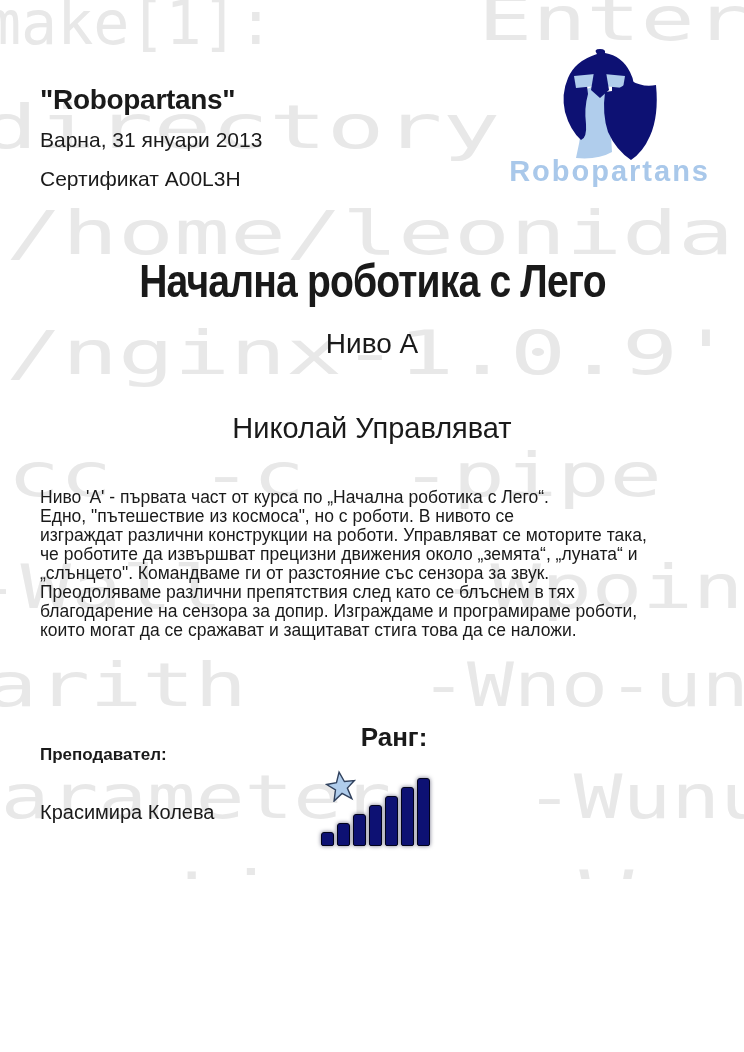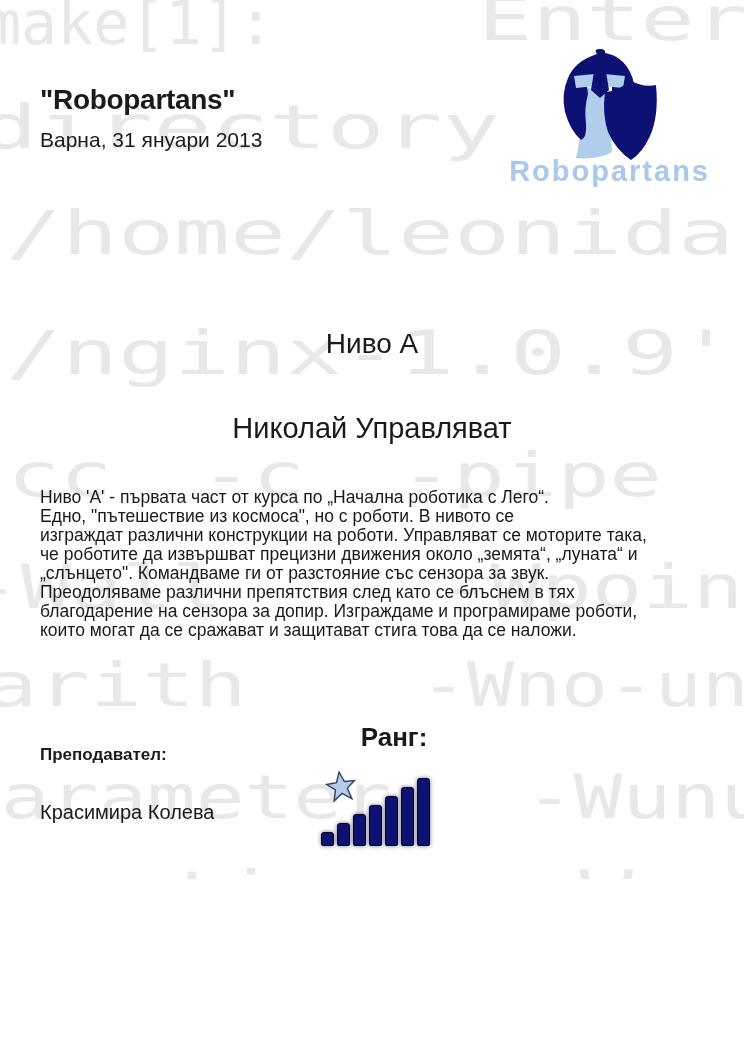--- a/index.html
+++ b/index.html
@@ -79,36 +79,40 @@
       <span style="left: 525px; top: 762px; transform: scaleX(1.35);">-Wunu</span>
       <span style="left: -48px; top: 858px; transform: scaleX(1.5);">function</span>
       <span style="left: 525px; top: 858px; transform: scaleX(1.5);">-Wunu</span>
       <span style="left: -48px; top: 964px; transform: scaleX(1.5);">variable</span>
       <span style="left: 525px; top: 964px; transform: scaleX(1.5);">-Wunu</span>
     </div>
 
   <div class="layer">
     <div class="abs school-line" style="top:84px">"Robopartans"</div>
     <div class="abs meta-line" style="top:128px">Варна, 31 януари 2013</div>
+    <div class="abs meta-line" style="top:167px">Сертификат A00L3H</div>
 
     <svg class="abs" style="left:550px;top:48px" width="114" height="118" viewBox="0 0 114 118">
 
       <path d="M34,42 L55,34 L60,70 L62,104 Q48,112 26,110 Q33,82 34,42 Z" style="fill:var(--light_blue)"></path>
 
       <path d="M47,6 Q43,1 50,1 Q56,1 55,5 Q72,8 80,24 Q86,35 84,52 Q82,66 78,72 L71,72 Q74,58 73,46 L62,44 L62,30 L36,30 L38,46 Q34,60 36,76 Q37,90 31,92 Q20,82 15,64 Q11,46 18,30 Q25,13 47,6 Z" style="fill:var(--navy)"></path>
 
       <path d="M24,28 L45,26 L46,38 L26,40 Z" style="fill:var(--light_blue)"></path>
       <path d="M54,26 L75,28 L73,40 L53,38 Z" style="fill:var(--light_blue)"></path>
 
       <path d="M44,24 L56,24 L59,42 L50,50 L41,42 Z" style="fill:var(--navy)"></path>
 
       <path d="M80,32 Q93,40 106,37 Q109,68 100,88 Q93,104 81,112 Q66,102 58,84 Q52,66 55,44 Q68,44 80,32 Z" style="fill:var(--navy)"></path>
     </svg>
     <div class="abs brand">Robopartans</div>
 
+    <div class="abs center-line course-title">
+      <span>Начална роботика с Лего</span>
+    </div>
     <div class="abs center-line level">Ниво A</div>
     <div class="abs center-line student">Николай Управляват</div>
 
     <div class="abs description">Ниво 'A' - първата част от курса по „Начална роботика с Лего“.
 Едно, "пътешествие из космоса", но с роботи. В нивото се
 изграждат различни конструкции на роботи. Управляват се моторите така,
 че роботите да извършват прецизни движения около „земята“, „луната“ и
 „слънцето". Командваме ги от разстояние със сензора за звук.
 Преодоляваме различни препятствия след като се блъснем в тях
 благодарение на сензора за допир. Изграждаме и програмираме роботи,

